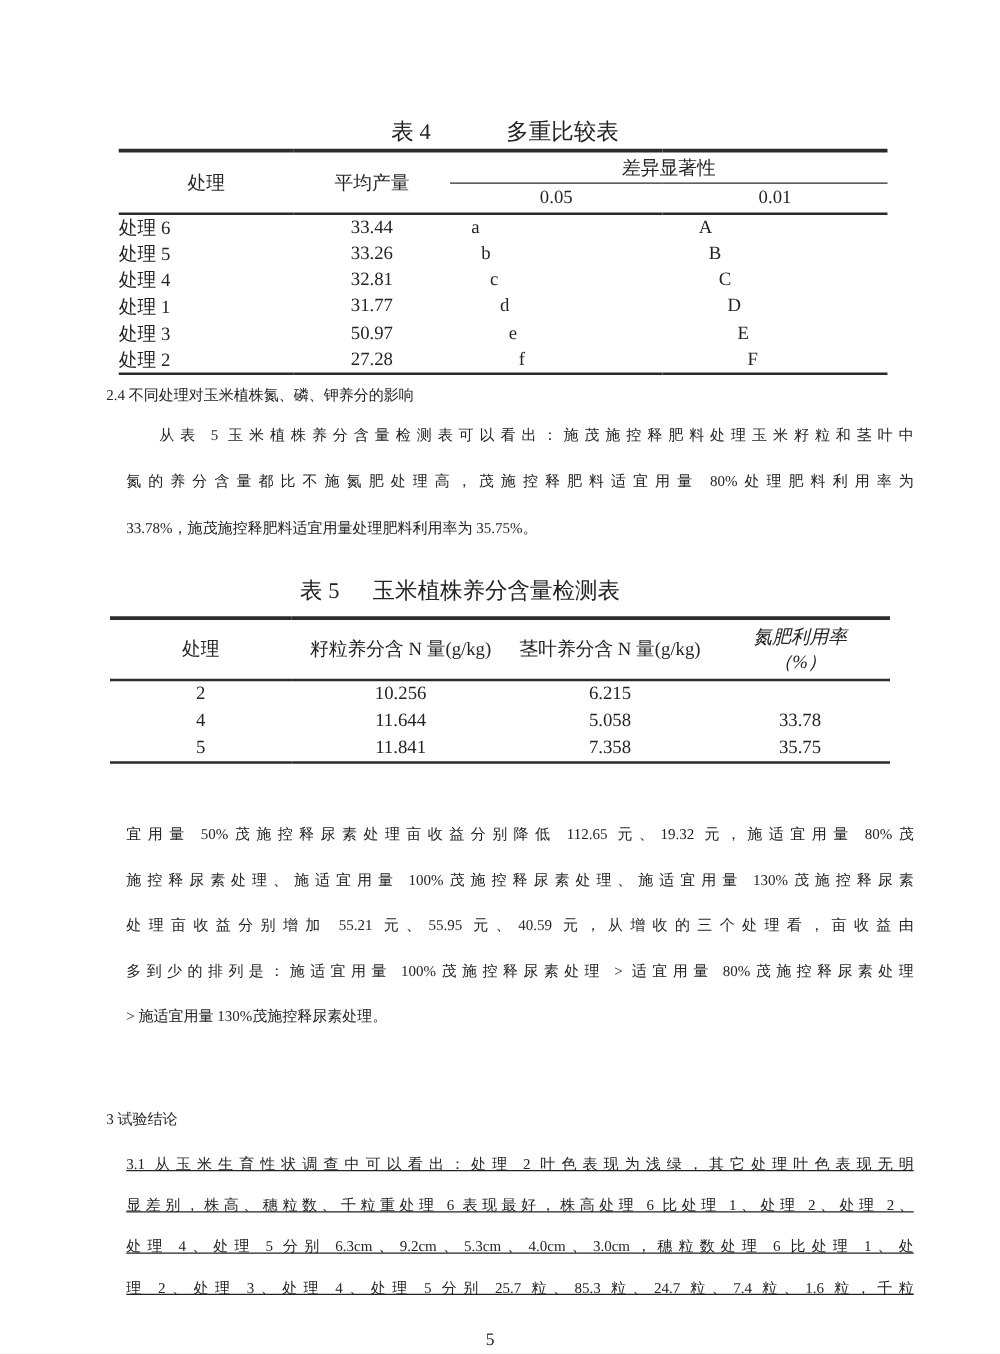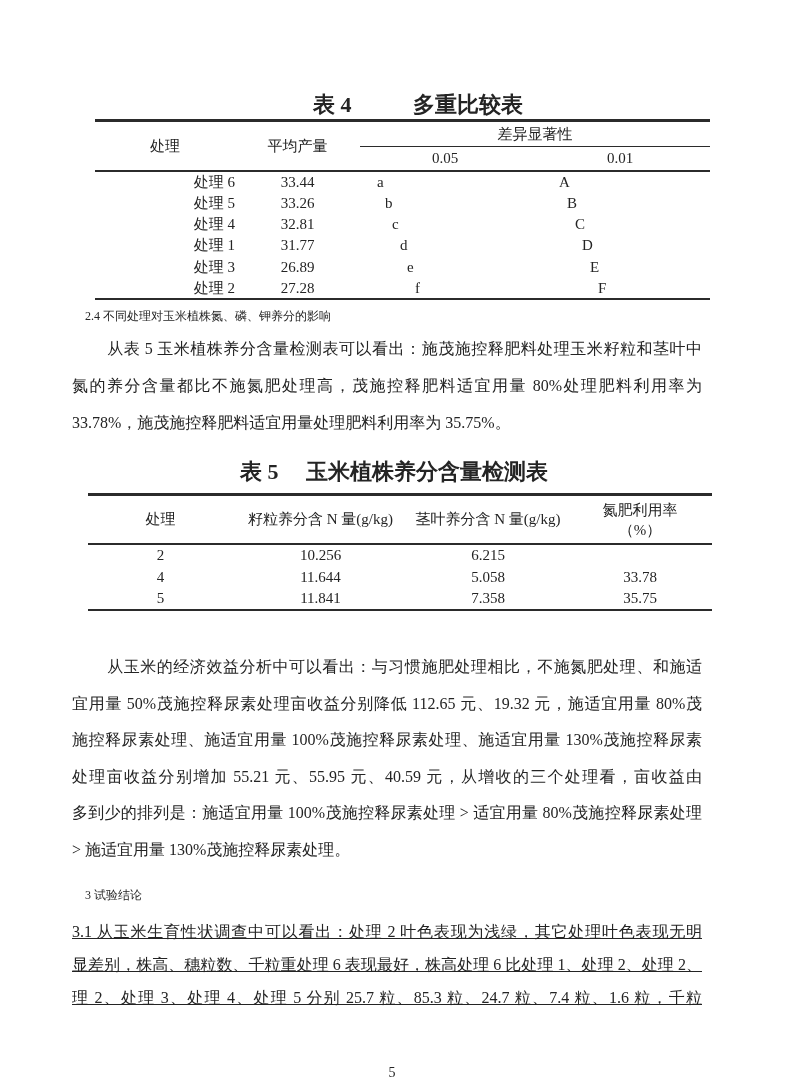--- a/index.html
+++ b/index.html
@@ -2,66 +2,66 @@
 <html><head>
 <meta charset="utf-8">
 <style>
   html,body{margin:0;padding:0;background:#e8e8e8;}
   .page{
     position:relative;width:800px;height:1083px;background:#ffffff;
     font-family:"Liberation Serif","DejaVu Serif",serif;color:#242424;
     margin:0 auto;overflow:hidden;
   }
   
-  .tcaption{position:absolute;height:20px;line-height:20px;font-size:22px;white-space:nowrap;font-weight:bold;}
+  .tcaption{position:absolute;height:20px;line-height:20px;font-size:18px;white-space:nowrap;}
   .tcaption .cap-label{display:inline-block;}
   #t4cap{top:95px;left:313px;}
   #t4cap .cap-title{margin-left:56px;}
   #t5cap{top:462px;left:240px;}
   #t5cap .cap-title{margin-left:22px;}
   
   table{border-collapse:collapse;table-layout:fixed;}
   th,td{font-weight:normal;padding:0;font-size:15px;vertical-align:middle;}
   #t4{position:absolute;left:95px;top:119px;width:615px;
       border-top:3px solid #2b2b2b;border-bottom:2.5px solid #2b2b2b;}
   #t4 thead tr.hrow1 th{height:24px;}
   #t4 thead tr.hrow2 th{height:23px;}
   #t4 thead th{text-align:center;}
   #t4 thead th.sig-span{border-bottom:1.5px solid #2b2b2b;margin-top:16px;}
   #t4 thead tr.hrow2 th, #t4 thead th[rowspan]{border-bottom:2px solid #2b2b2b;}
   #t4 tbody tr{height:21.4px;}
-  #t4 tbody td:nth-child(1){text-align:right;}
+  #t4 tbody td:nth-child(1){text-align:left;}
   #t4 tbody td:nth-child(2){text-align:center;}
   #t4 tbody td:nth-child(3),#t4 tbody td:nth-child(4){text-align:left;}
   #t4 tbody tr:nth-child(1) td:nth-child(3){padding-left:17px;}
   #t4 tbody tr:nth-child(2) td:nth-child(3){padding-left:25px;}
   #t4 tbody tr:nth-child(3) td:nth-child(3){padding-left:32px;}
   #t4 tbody tr:nth-child(4) td:nth-child(3){padding-left:40px;}
   #t4 tbody tr:nth-child(5) td:nth-child(3){padding-left:47px;}
   #t4 tbody tr:nth-child(6) td:nth-child(3){padding-left:55px;}
   #t4 tbody tr:nth-child(1) td:nth-child(4){padding-left:29px;}
   #t4 tbody tr:nth-child(2) td:nth-child(4){padding-left:37px;}
   #t4 tbody tr:nth-child(3) td:nth-child(4){padding-left:45px;}
   #t4 tbody tr:nth-child(4) td:nth-child(4){padding-left:52px;}
   #t4 tbody tr:nth-child(5) td:nth-child(4){padding-left:60px;}
   #t4 tbody tr:nth-child(6) td:nth-child(4){padding-left:68px;}
 
   #t5{position:absolute;left:88px;top:493px;width:624px;
       border-top:3px solid #2b2b2b;border-bottom:2.5px solid #2b2b2b;}
   #t5 thead th{height:47px;text-align:center;border-bottom:2px solid #2b2b2b;}
-  #t5 thead .two-line{line-height:20px;}
+  #t5 thead .two-line{line-height:20px;font-style:italic;}
   #t5 tbody tr{height:22px;}
   #t5 td{text-align:center;}
   
   .heading{position:absolute;left:85px;height:20px;line-height:20px;
            font-size:12px;white-space:nowrap;}
   #h24{top:306px;}
   #h25{top:621px;}
   #h3{top:885px;}
-  .para{position:absolute;left:72px;width:630px;font-size:16px;}
+  .para{position:absolute;left:101px;width:630px;font-size:12px;}
   .para .line{text-align:justify;text-align-last:justify;}
   .para .line.short{text-align-last:left;}
   .para .line.indent{text-indent:2.2em;}
   #p24{top:330px;}  #p24 .line{line-height:37px;height:37px;}
   #p25{top:649px;}  #p25 .line{line-height:36.5px;height:36.5px;}
   #p31{top:915px;}  #p31 .line{line-height:33px;height:33px;text-decoration:underline;}
   
   .pagenum{position:absolute;top:1065px;left:0;width:784px;text-align:center;
            font-size:14px;}
 </style>
@@ -113,21 +113,21 @@
         <td>C</td>
       </tr>
       <tr>
         <td>处理 1</td>
         <td>31.77</td>
         <td>d</td>
         <td>D</td>
       </tr>
       <tr>
         <td>处理 3</td>
-        <td>26.89</td>
+        <td>50.97</td>
         <td>e</td>
         <td>E</td>
       </tr>
       <tr>
         <td>处理 2</td>
         <td>27.28</td>
         <td>f</td>
         <td>F</td>
       </tr>
     </tbody>
@@ -181,30 +181,30 @@
       <tr>
         <td>5</td>
         <td>11.841</td>
         <td>7.358</td>
         <td>35.75</td>
       </tr>
     </tbody>
   </table>
 
   <div class="para" id="p25">
-    <div class="line indent">从玉米的经济效益分析中可以看出：与习惯施肥处理相比，不施氮肥处理、和施适</div>
     <div class="line">宜用量 50%茂施控释尿素处理亩收益分别降低 112.65 元、19.32 元，施适宜用量 80%茂</div>
     <div class="line">施控释尿素处理、施适宜用量 100%茂施控释尿素处理、施适宜用量 130%茂施控释尿素</div>
     <div class="line">处理亩收益分别增加 55.21 元、55.95 元、40.59 元，从增收的三个处理看，亩收益由</div>
     <div class="line">多到少的排列是：施适宜用量 100%茂施控释尿素处理 &gt; 适宜用量 80%茂施控释尿素处理</div>
     <div class="line short">&gt; 施适宜用量 130%茂施控释尿素处理。</div>
   </div>
 
   <div class="heading" id="h3">3 试验结论</div>
   <div class="para" id="p31">
     <div class="line">3.1 从玉米生育性状调查中可以看出：处理 2 叶色表现为浅绿，其它处理叶色表现无明</div>
     <div class="line">显差别，株高、穗粒数、千粒重处理 6 表现最好，株高处理 6 比处理 1、处理 2、处理 2、</div>
+    <div class="line">处理 4、处理 5 分别 6.3cm、9.2cm、5.3cm、4.0cm、3.0cm，穗粒数处理 6 比处理 1、处</div>
     <div class="line">理 2、处理 3、处理 4、处理 5 分别 25.7 粒、85.3 粒、24.7 粒、7.4 粒、1.6 粒，千粒</div>
   </div>
 
   <div class="pagenum">5</div>
 
 </div>
 
 </body></html>

